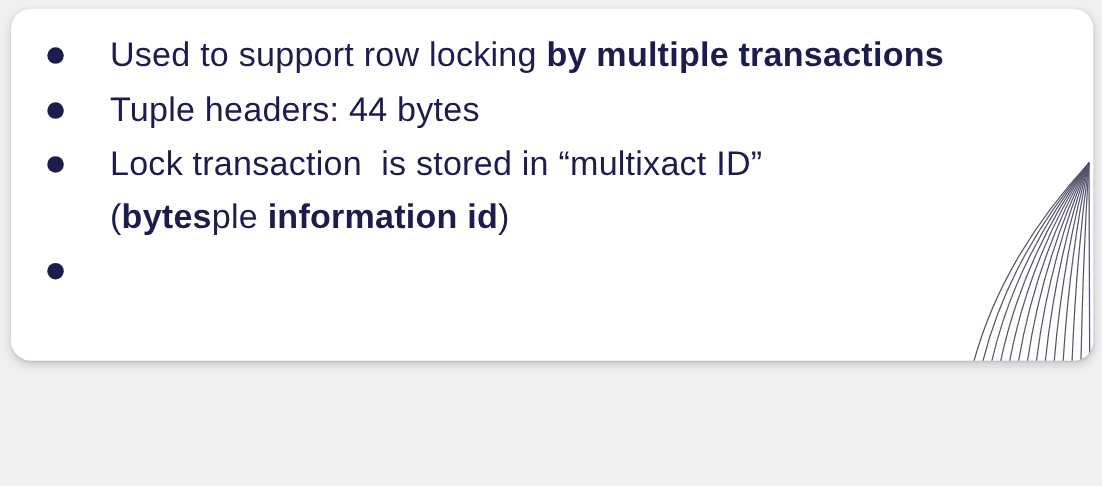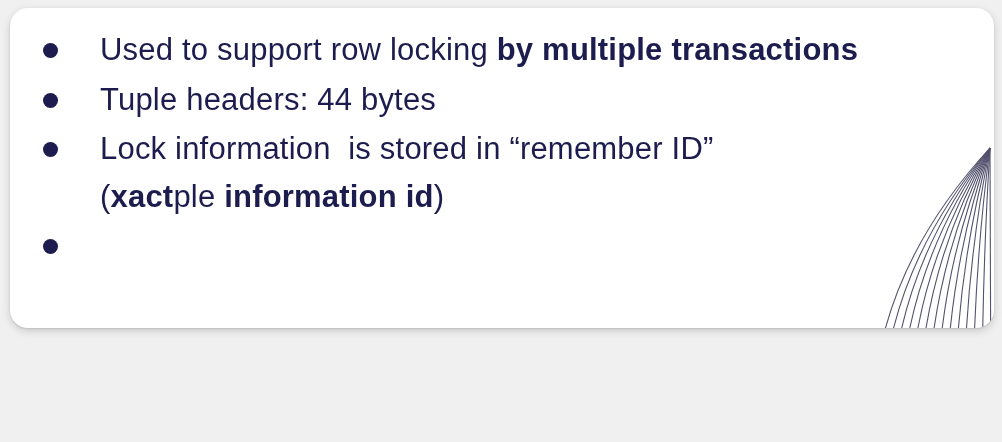--- a/index.html
+++ b/index.html
@@ -119,22 +119,22 @@
       </div>
 
       <div class="row">
         <span class="dot"></span>
         <span class="pre">Tuple headers: 44 bytes</span>
       </div>
 
 
       <div class="row para">
         <span class="dot"></span>
-        <div><span class="pre">Lock information  is stored in “remember ID”</span></div>
-        <div><span class="pre">(</span><b class="pre">xact</b><span class="pre">ple </span><b class="pre">information id</b><span class="pre">)</span></div>
+        <div><span class="pre">Lock transaction  is stored in “multixact ID”</span></div>
+        <div><span class="pre">(</span><b class="pre">bytes</b><span class="pre">ple </span><b class="pre">information id</b><span class="pre">)</span></div>
       </div>
 
 
       <div class="row">
         <span class="dot"></span>
       </div>
 
     </div>
   </div>
 </div>

